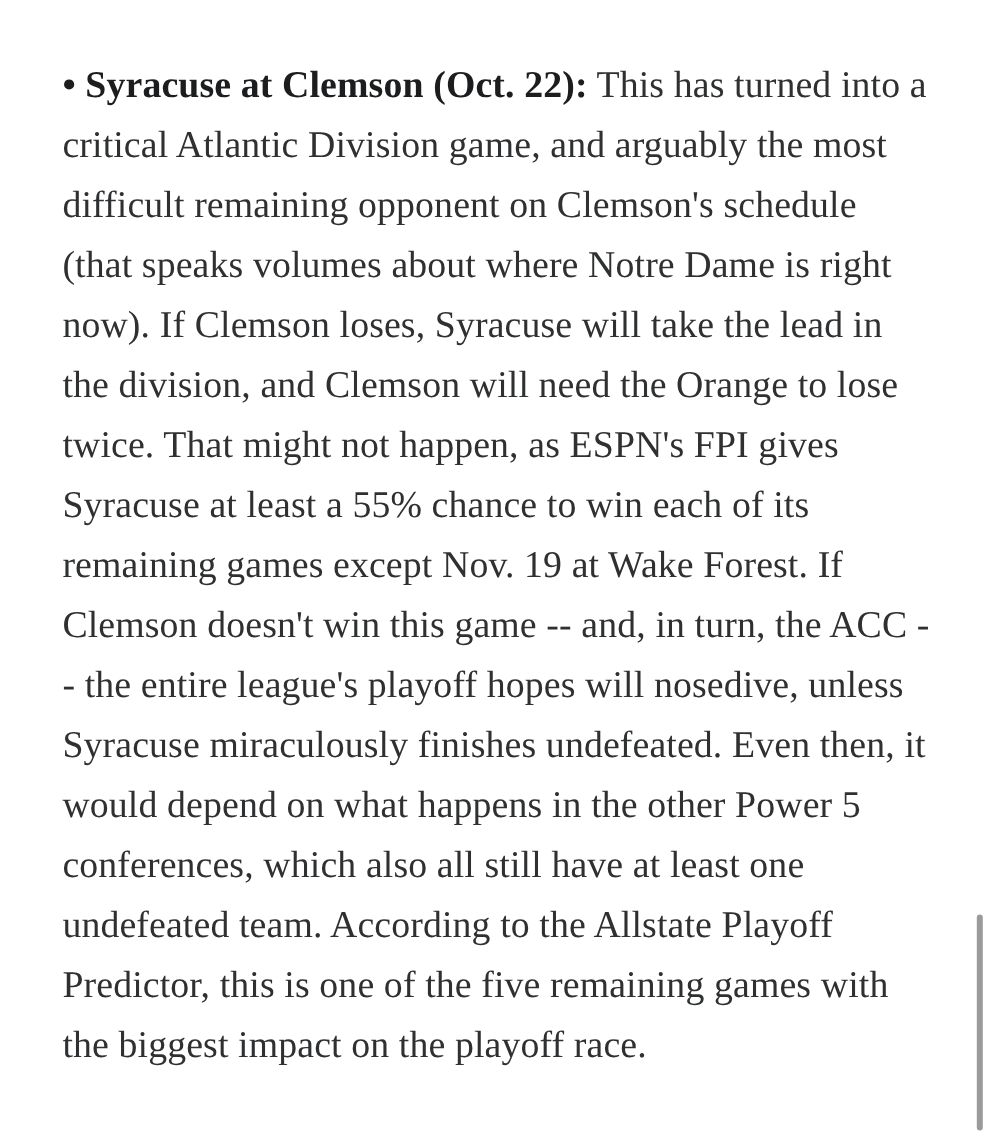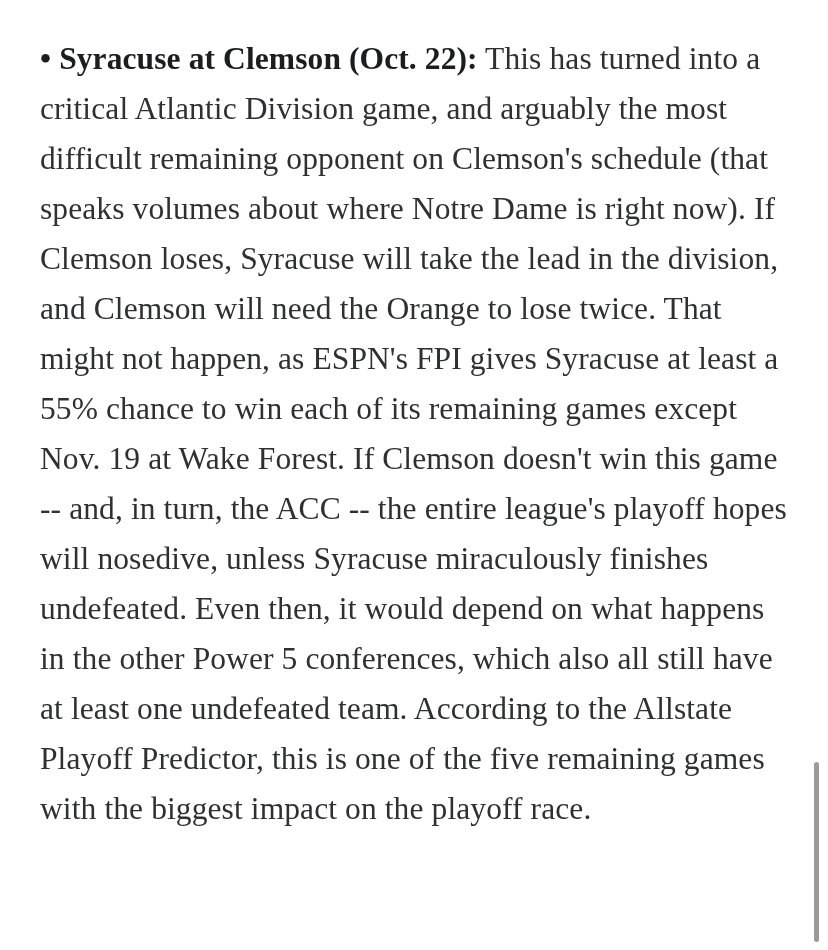--- a/index.html
+++ b/index.html
@@ -25,21 +25,21 @@
     left: 40px;
     top: 34px;
     width: 748px;
     color: #2f3031;
     font-size: 31.5px;
     line-height: 50px;
     letter-spacing: 0.1px;
     text-align: left;
   }
   .para {
-    margin: 0;
+    margin: 12px;
     text-indent: 0;
   }
   .bullet {
     font-weight: 700;
     color: #1c1d1e;
   }
   .lead {
     font-weight: 700;
     color: #1c1d1e;
   }

